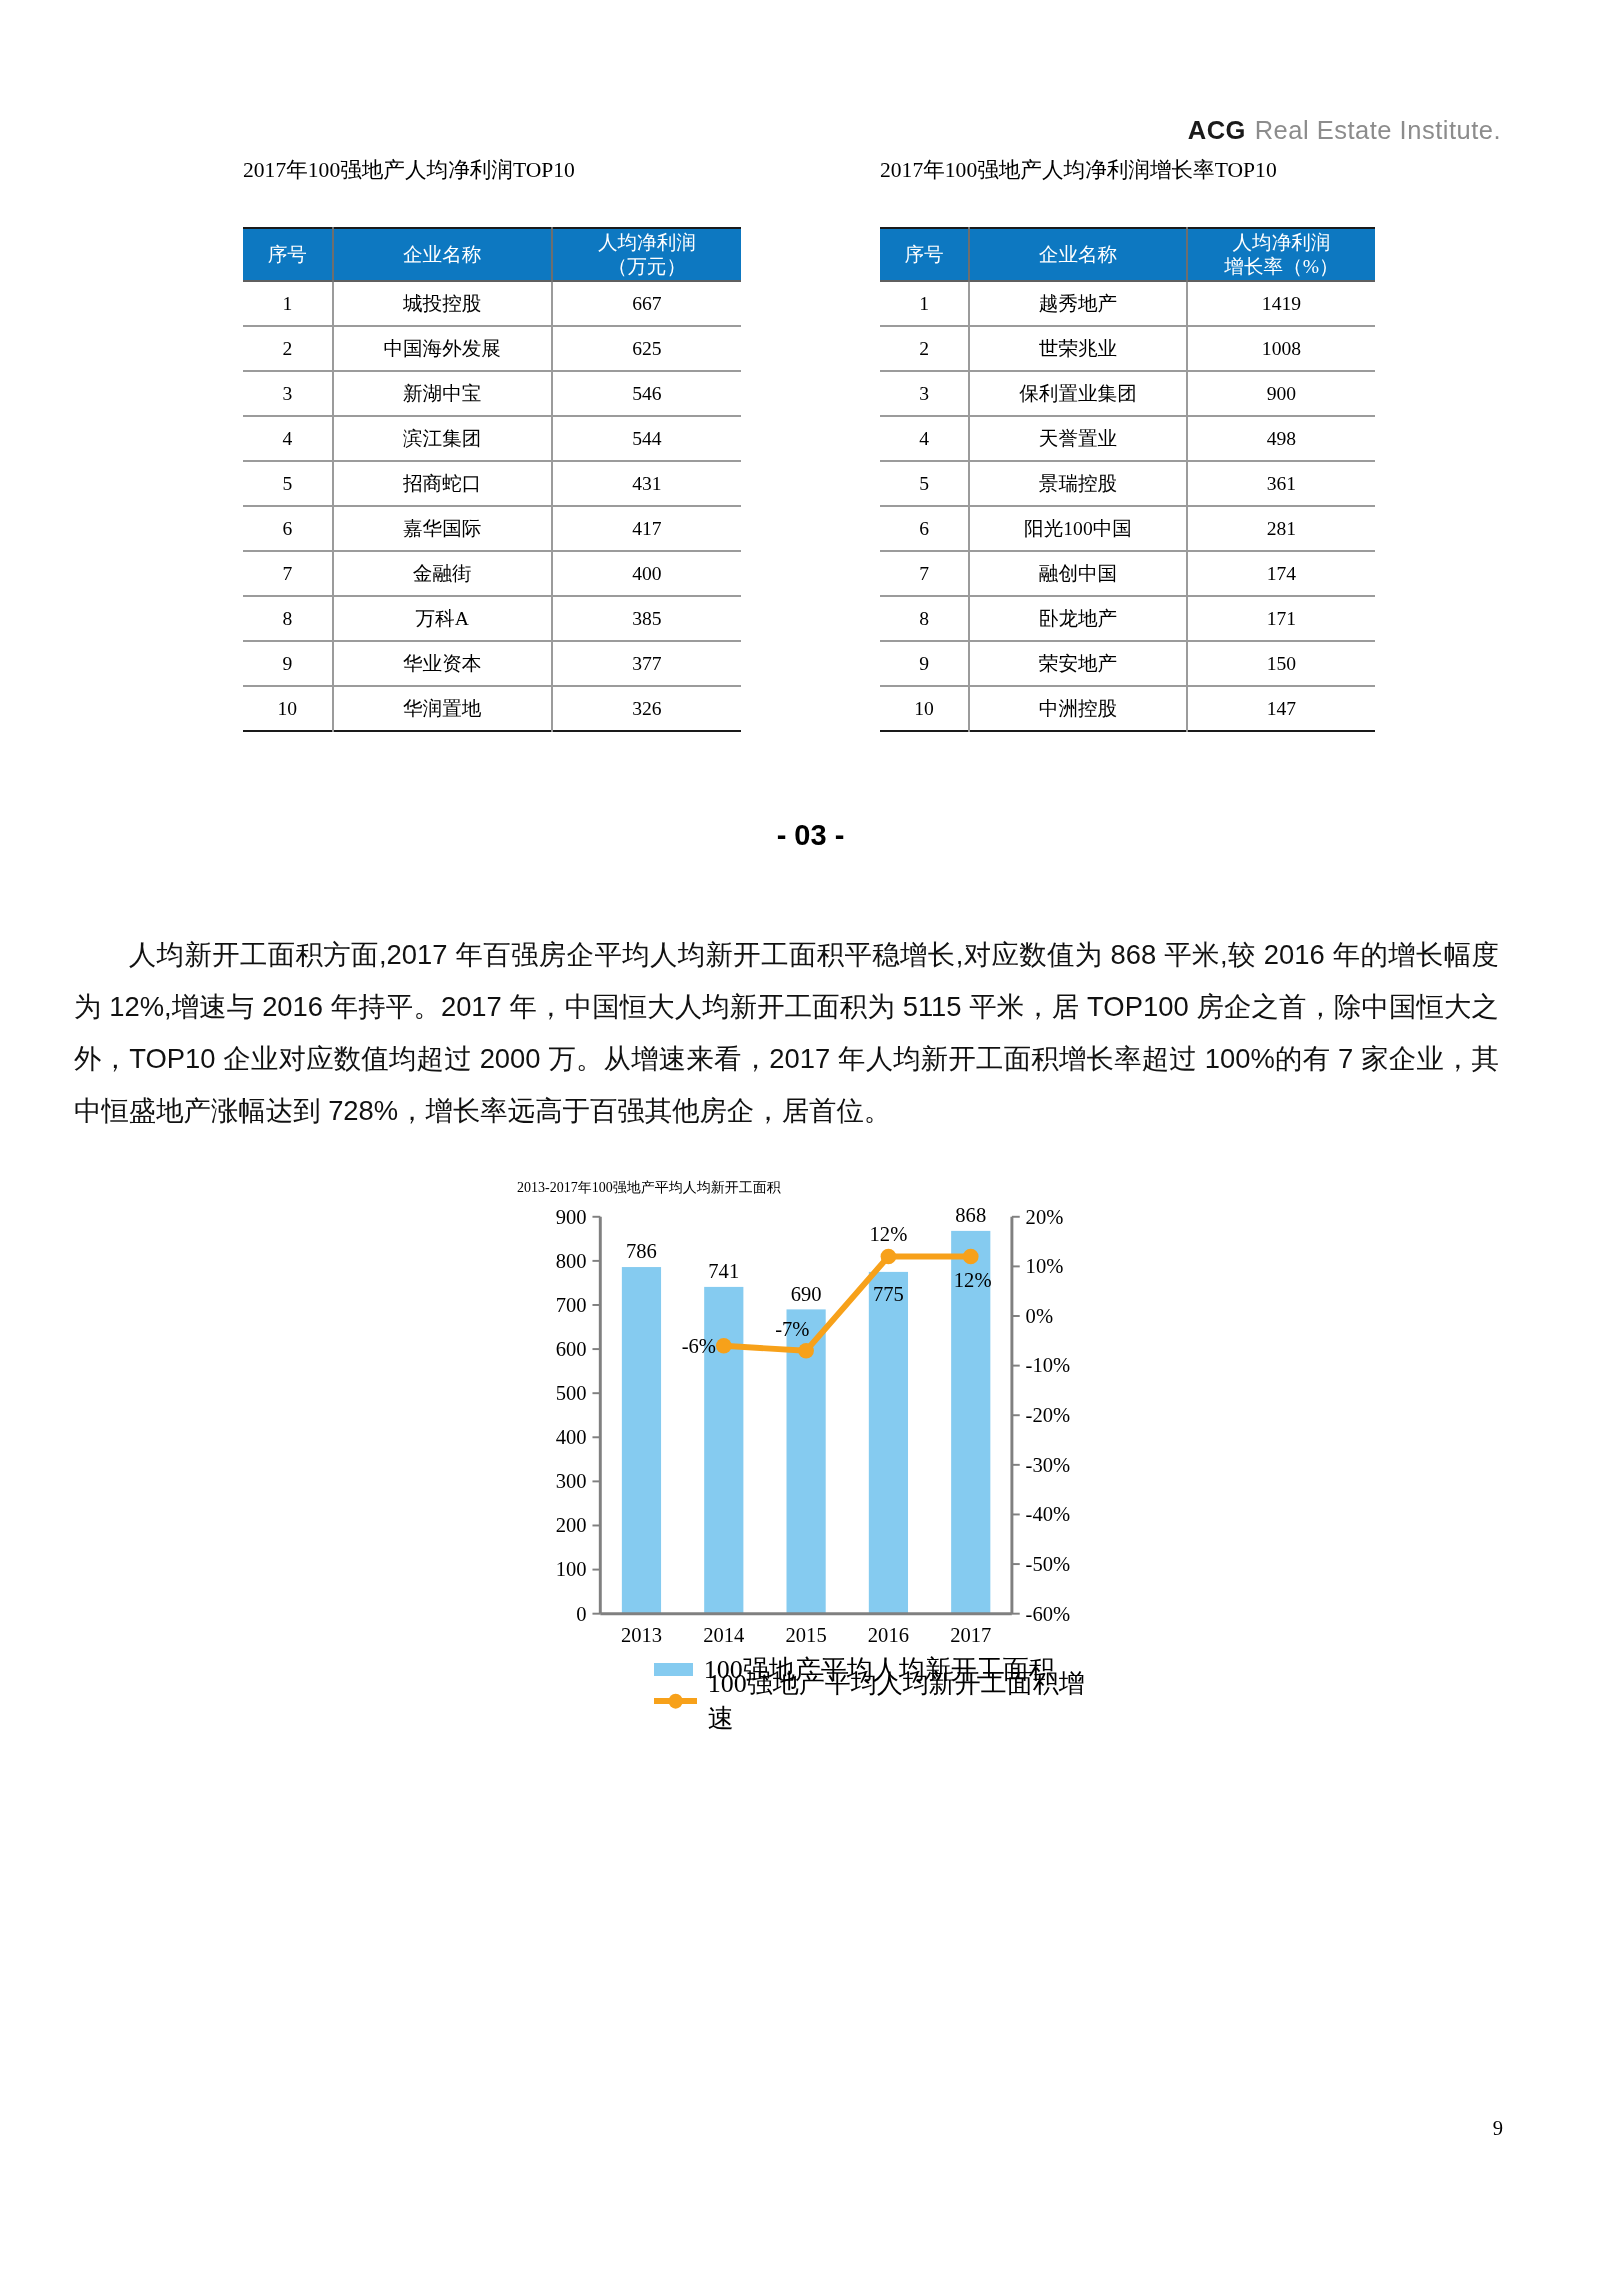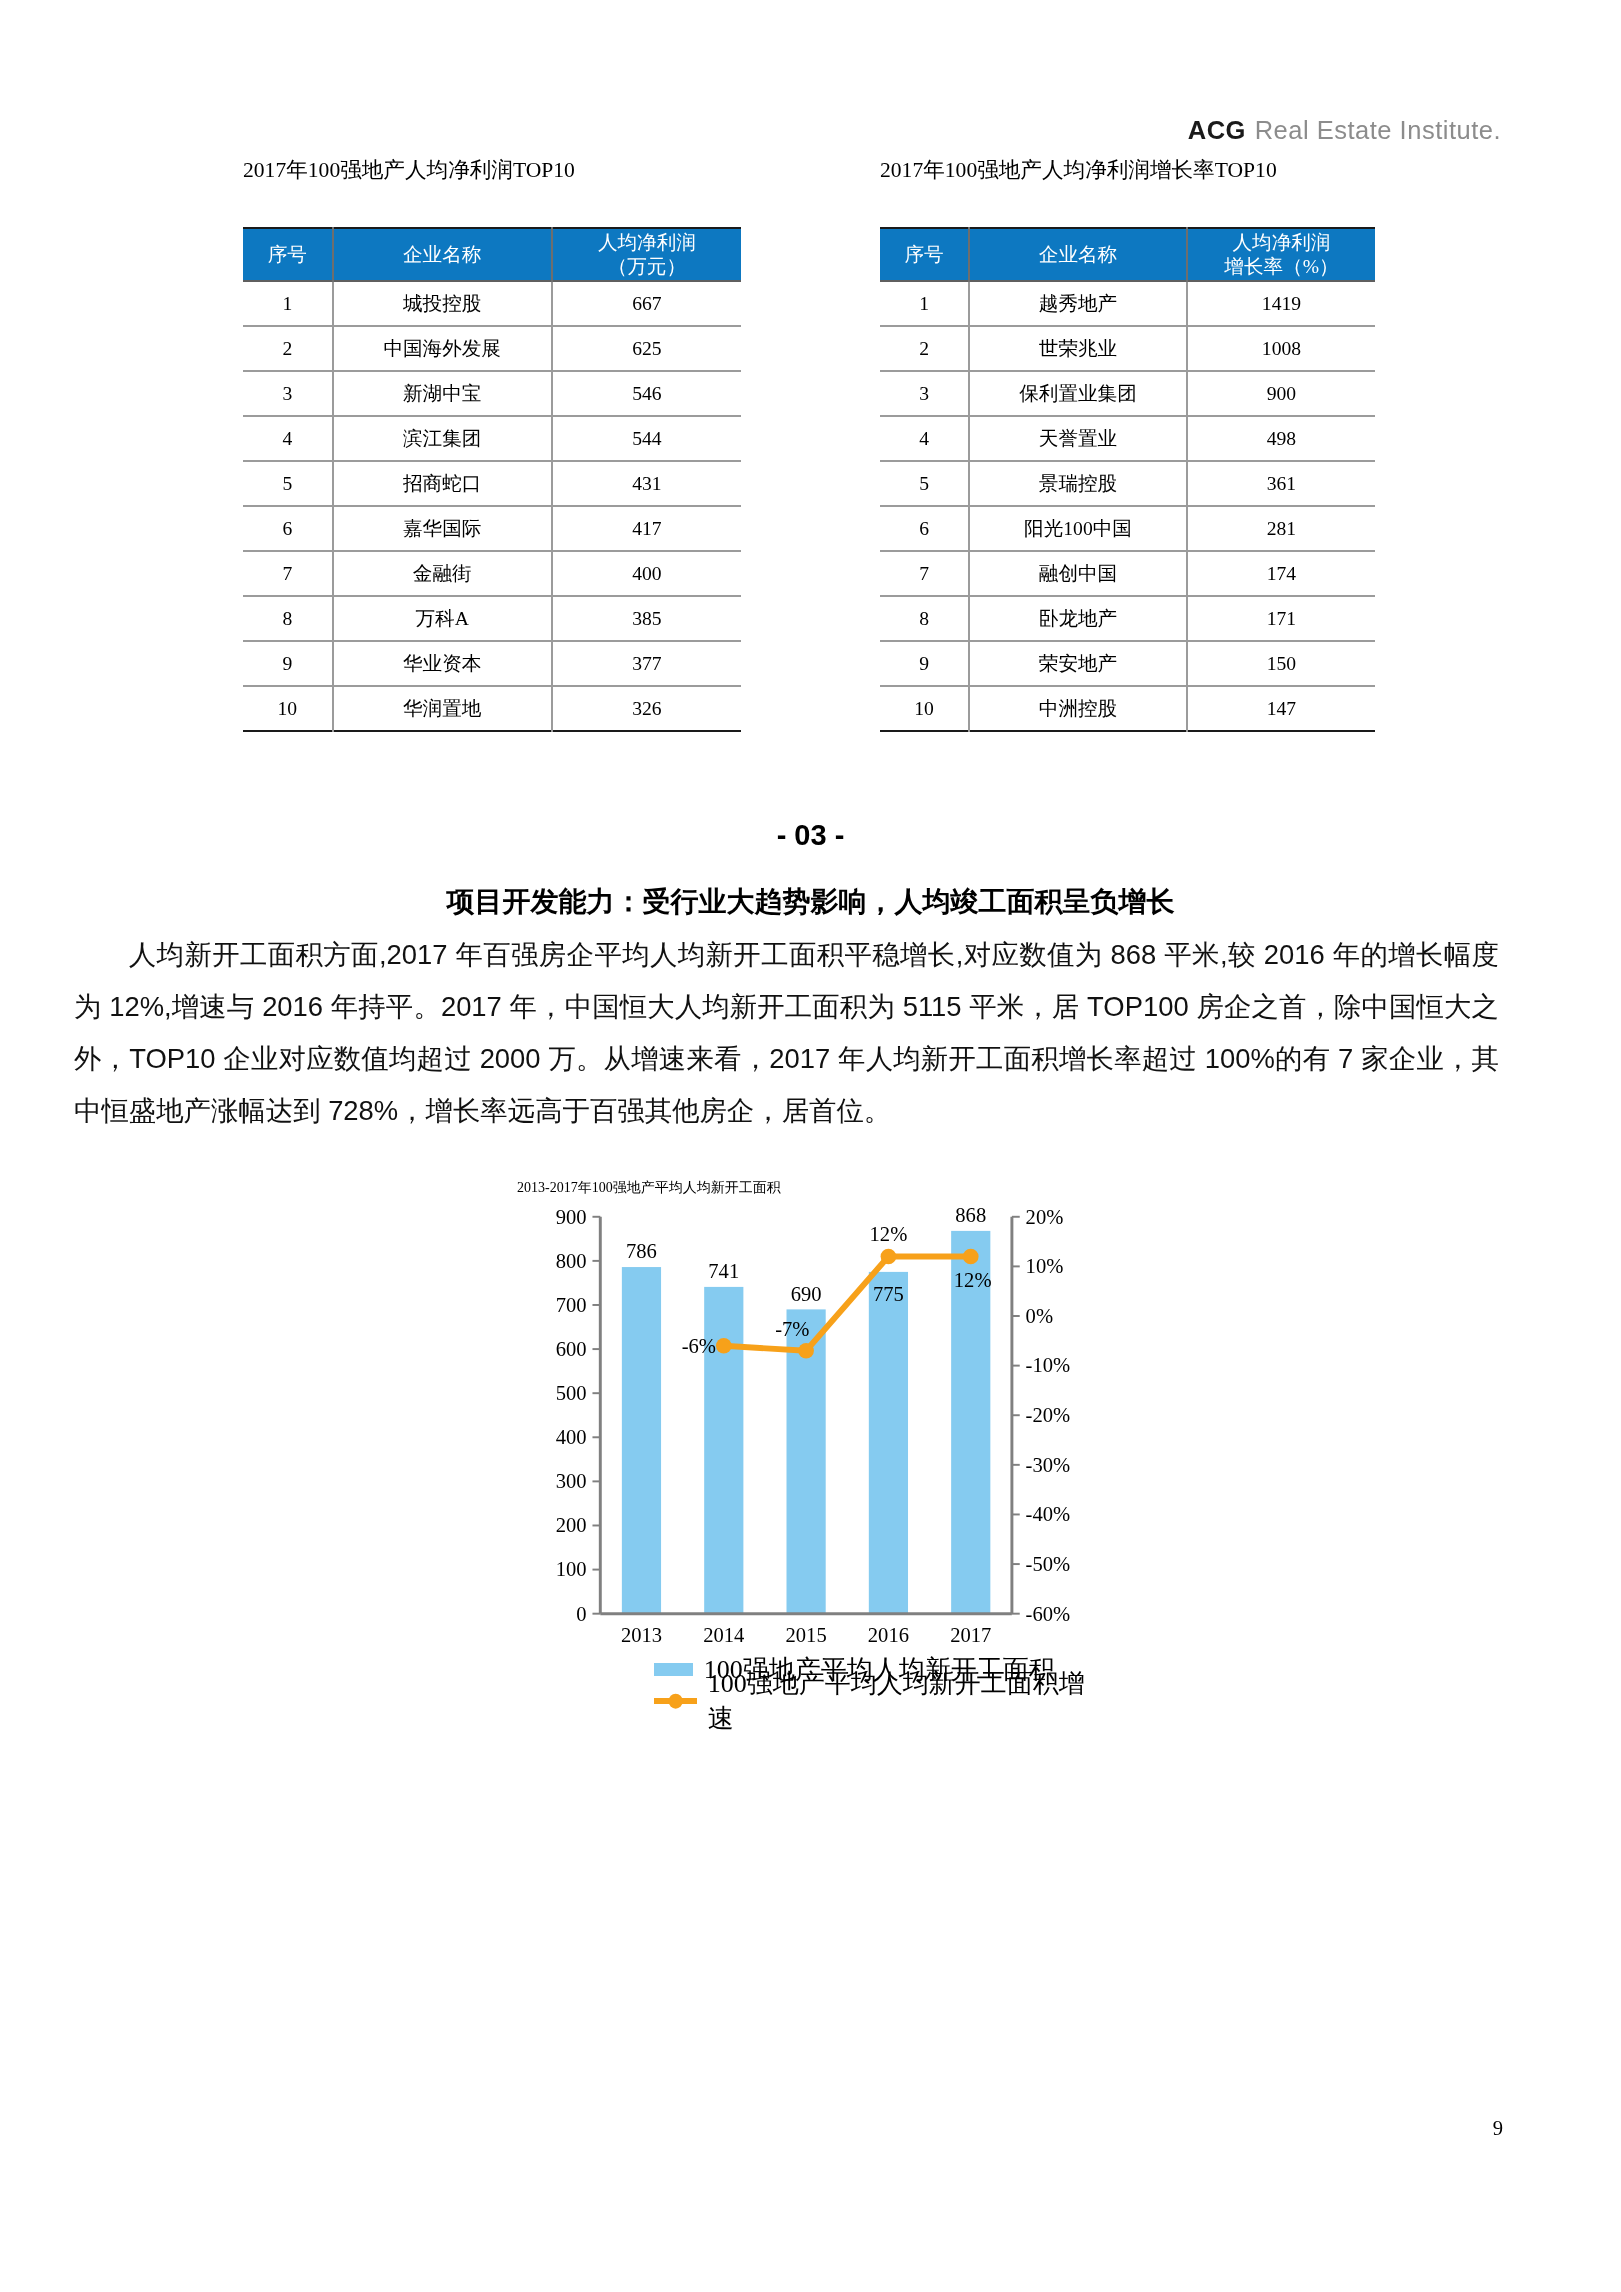--- a/index.html
+++ b/index.html
@@ -212,21 +212,20 @@
           <tr>
             <td>10</td>
             <td>中洲控股</td>
             <td>147</td>
           </tr>
         </tbody>
       </table>
   </div>
 
   <div class="section-number">- 03 -</div>
-  <div class="section-heading">项目开发能力：受行业大趋势影响，人均竣工面积呈负增长</div>
 
   <p class="body-paragraph">人均新开工面积方面,2017 年百强房企平均人均新开工面积平稳增长,对应数值为 868 平米,较 2016 年的增长幅度为 12%,增速与 2016 年持平。2017 年，中国恒大人均新开工面积为 5115 平米，居 TOP100 房企之首，除中国恒大之外，TOP10 企业对应数值均超过 2000 万。从增速来看，2017 年人均新开工面积增长率超过 100%的有 7 家企业，其中恒盛地产涨幅达到 728%，增长率远高于百强其他房企，居首位。</p>
 
   <div class="chart-block">
     <div class="chart-title">2013-2017年100强地产平均人均新开工面积</div>
     <svg class="chart-svg" id="chart-svg" width="588" height="449" viewBox="0 0 600 458">
         <rect x="107" y="66.30000000000001" width="40" height="353.7" fill="#85CBF0"></rect>
         <rect x="191" y="86.55000000000001" width="40" height="333.45" fill="#85CBF0"></rect>
         <rect x="275" y="109.5" width="40" height="310.5" fill="#85CBF0"></rect>
         <rect x="359" y="71.25" width="40" height="348.75" fill="#85CBF0"></rect>

